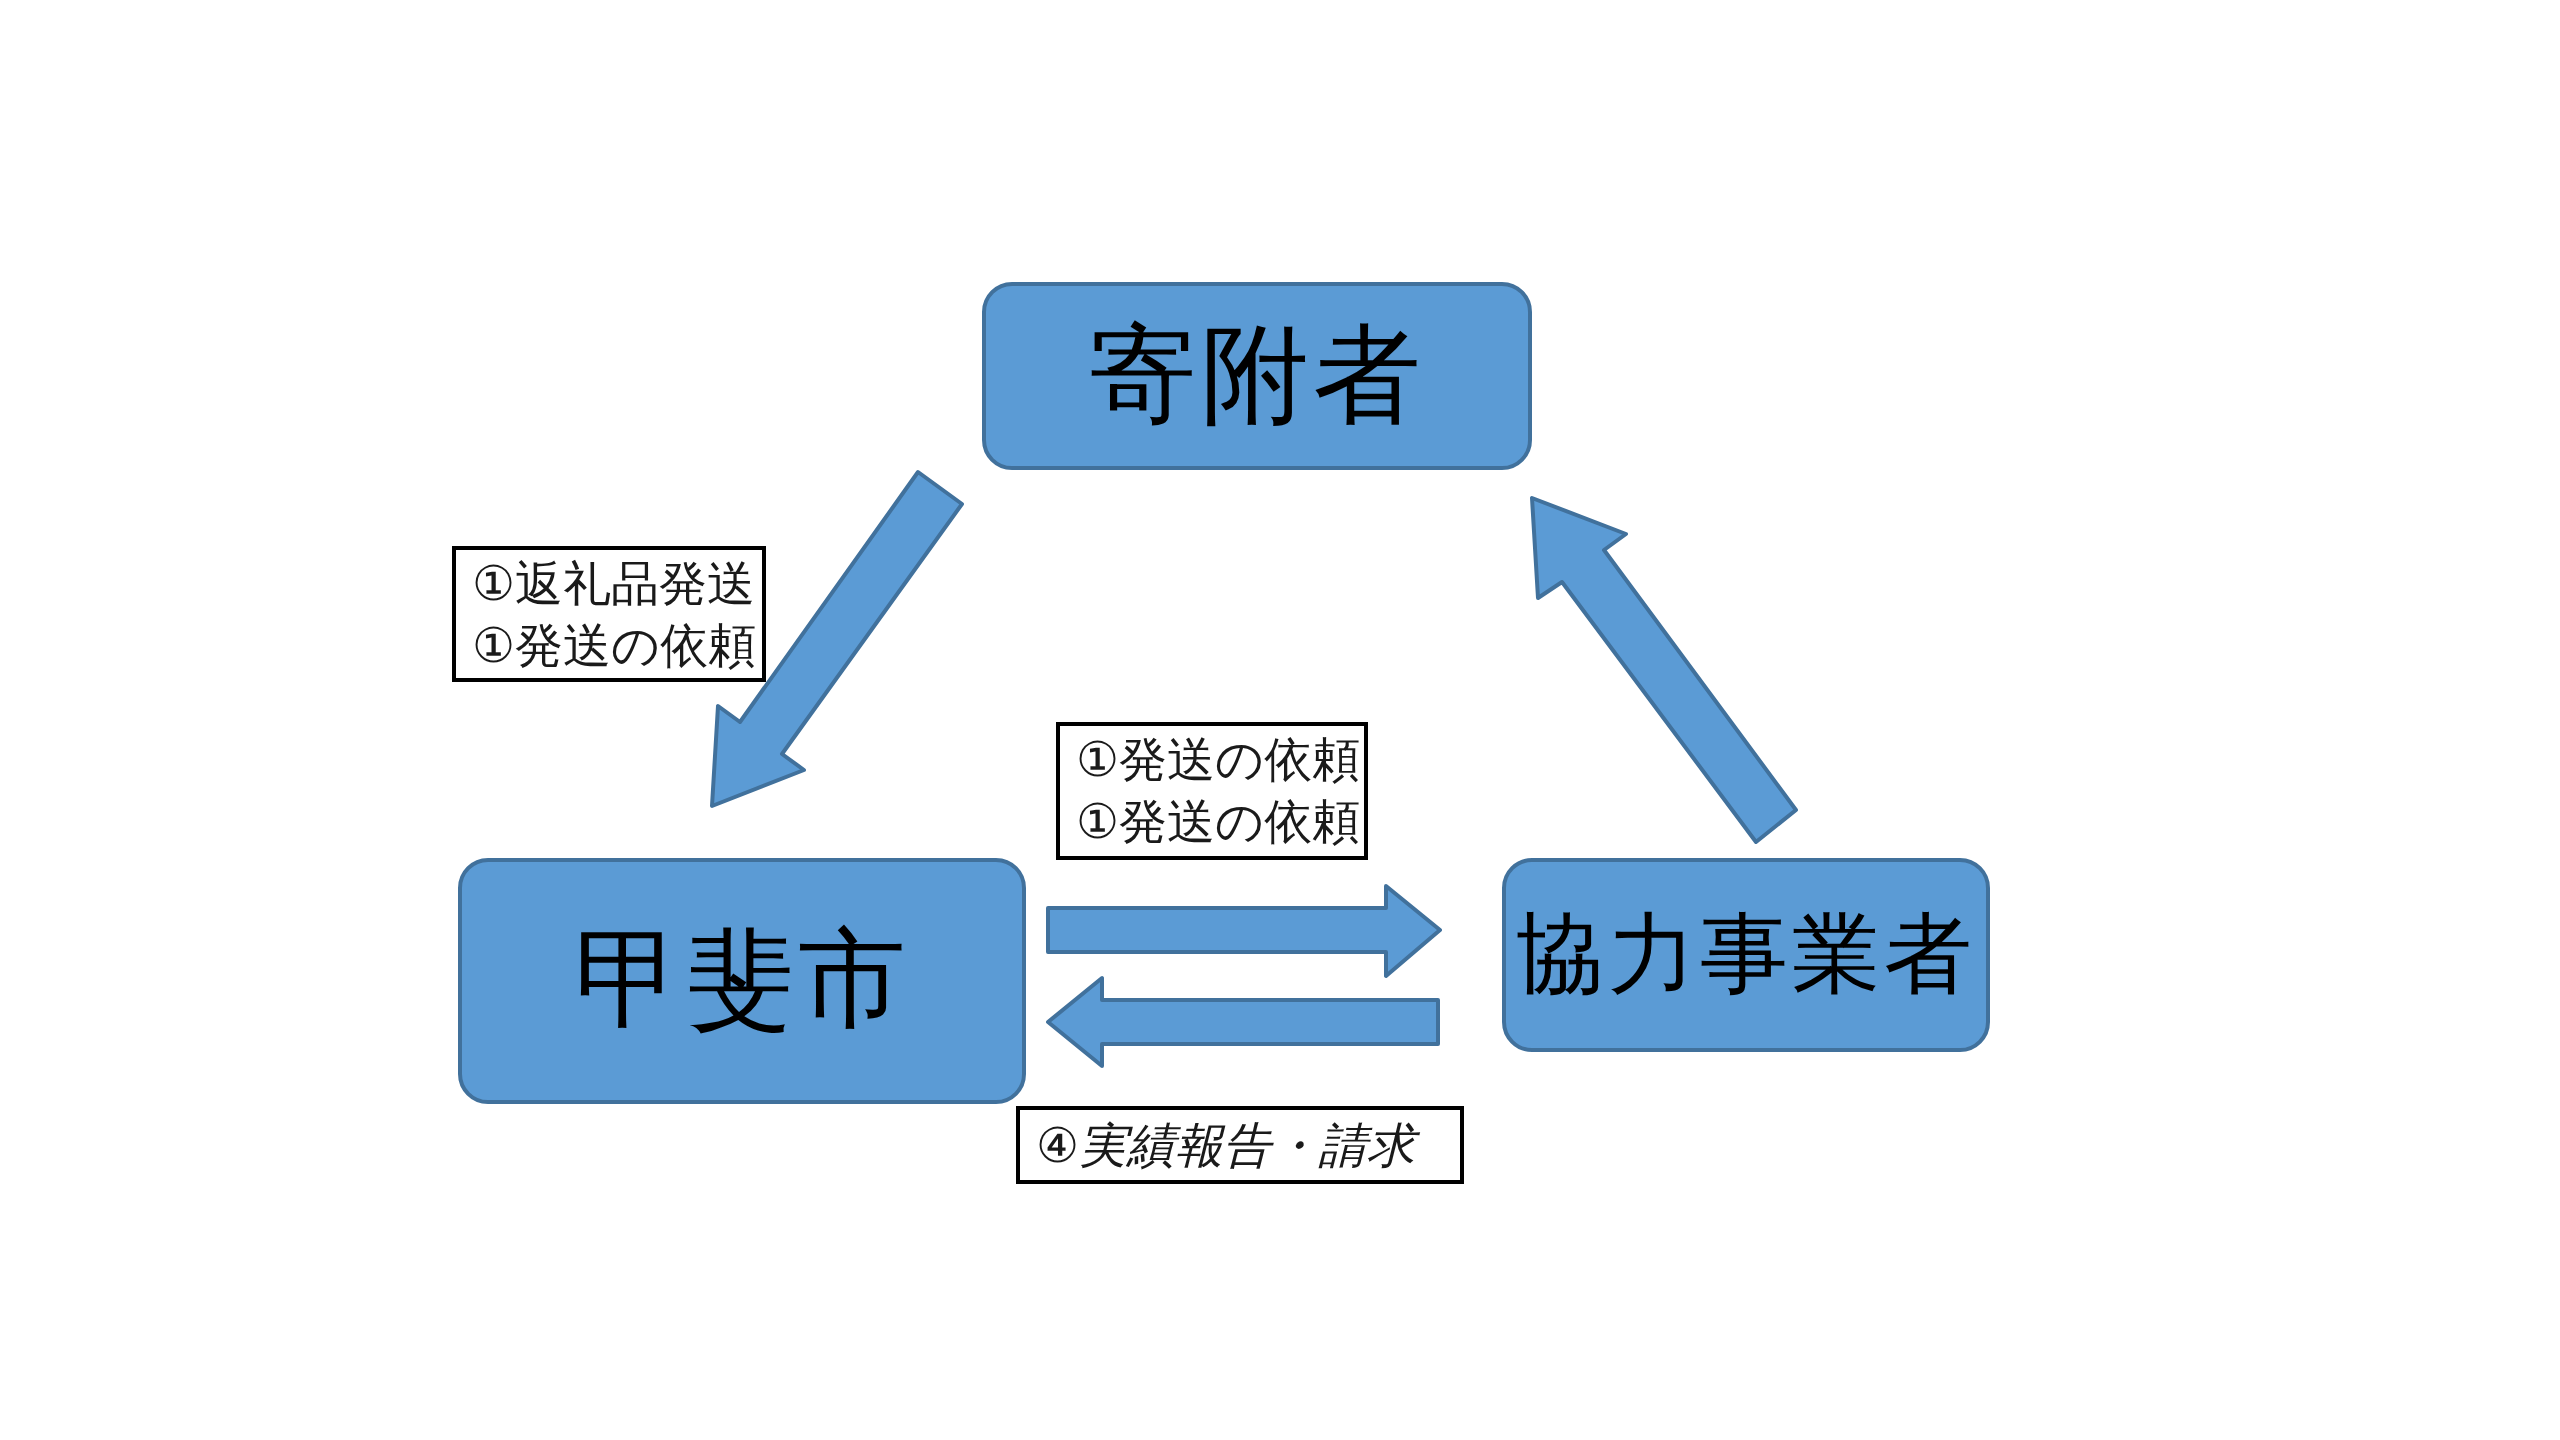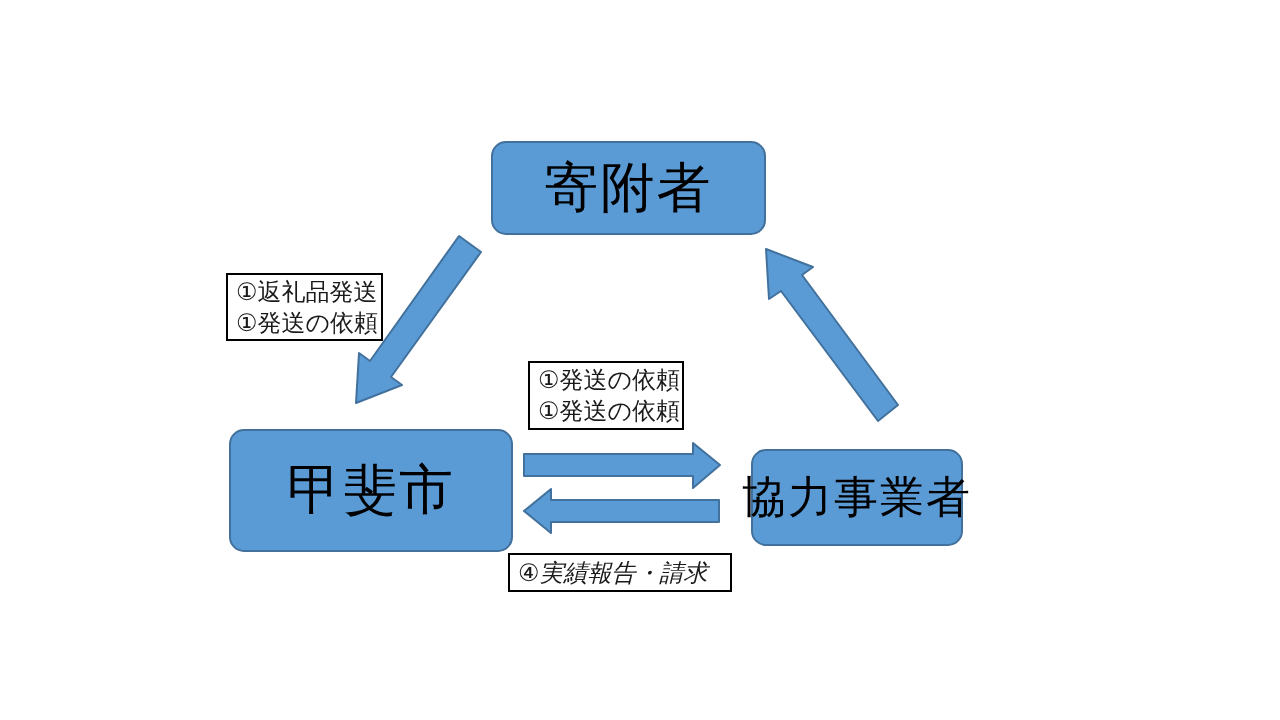--- a/index.html
+++ b/index.html
@@ -36,21 +36,21 @@
     color: #000000;
     display: flex;
     align-items: center;
     justify-content: center;
     font-weight: 300;
     letter-spacing: 2px;
     white-space: nowrap;
   }
   #node-donor   { left: 491px; top: 141px; width: 275px; height: 94px; font-size: 54px; }
   #node-city    { left: 229px; top: 429px; width: 284px; height: 123px; font-size: 54px; }
-  #node-partner { left: 751px; top: 429px; width: 212px; height: 97px; font-size: 44px; margin-top: 20px; }
+  #node-partner { left: 751px; top: 429px; width: 244px; height: 97px; font-size: 44px; }
 
   .flow-label {
     position: absolute;
     box-sizing: border-box;
     background: #ffffff;
     border: 2px solid #000000;
     color: #1a1a1a;
     font-size: 24px;
     line-height: 31px;
     padding: 2px 8px;

